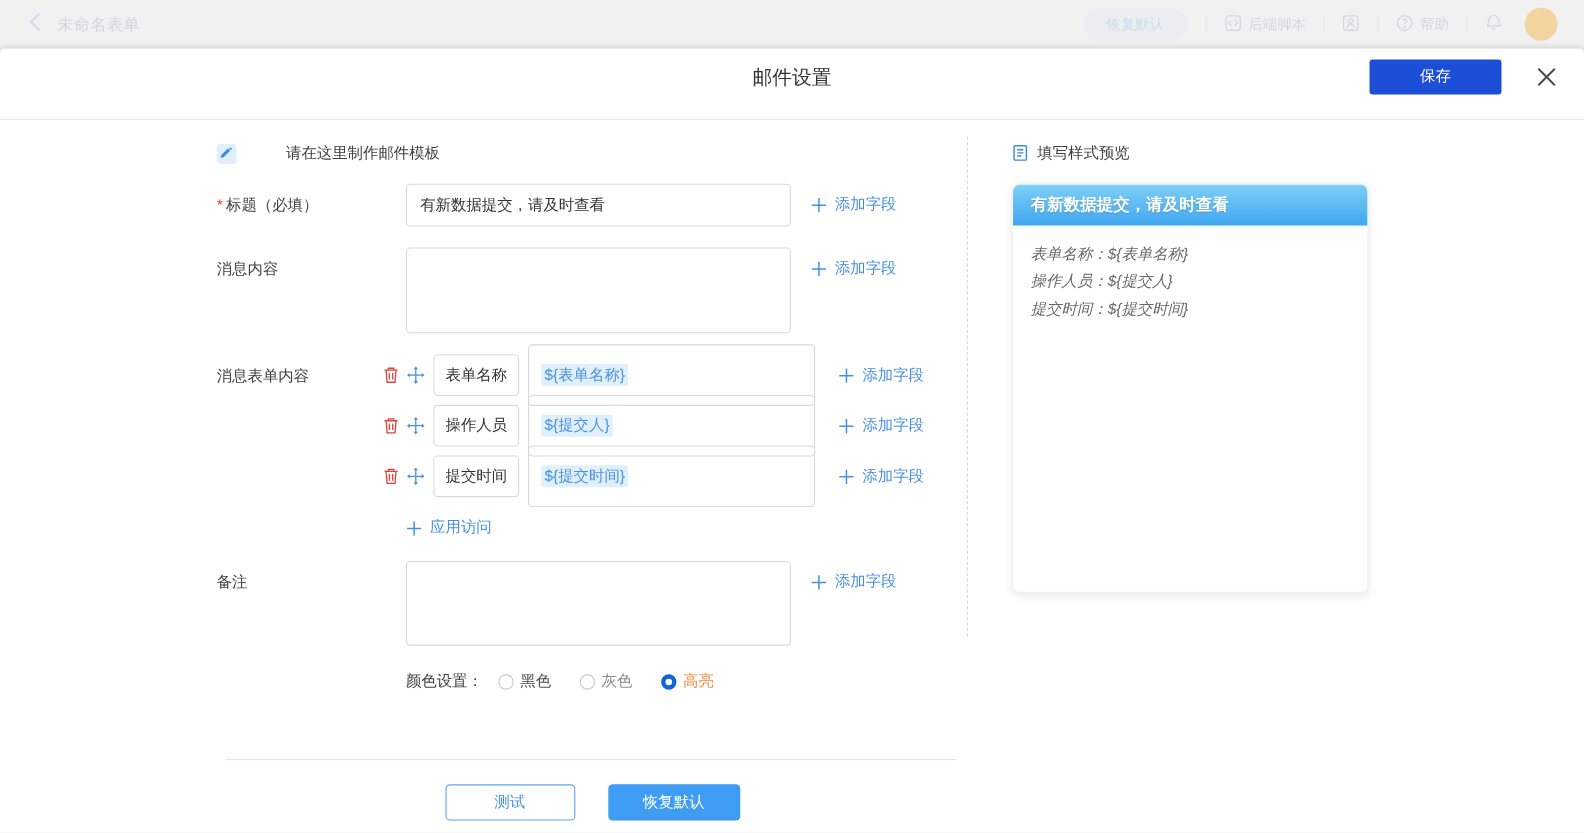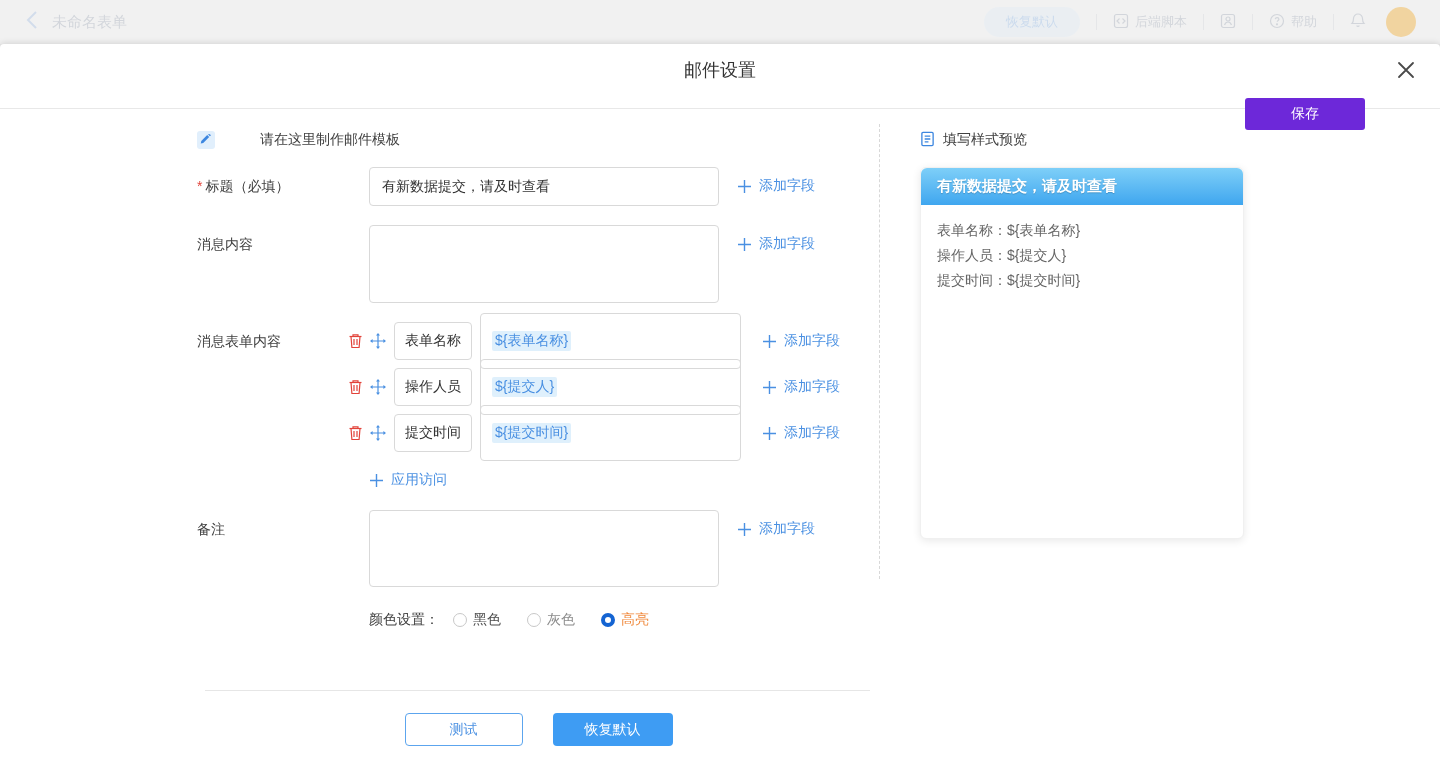--- a/index.html
+++ b/index.html
@@ -18,23 +18,23 @@
   .tb-sep { width:1px; height:16px; background:#b9bec7; }
   .tb-avatar { width:30px; height:30px; border-radius:50%; background:#f2b13e; opacity:1.6; }
   .topbar .avatar-wrap { opacity:.45; position:absolute; right:24px; top:7px; }
 
   
   .modal { position:absolute; top:44px; left:0; width:1440px; height:713px; background:#fff;
     border-radius:4px 4px 0 0; box-shadow:0 -1px 6px rgba(0,0,0,.12); }
   .modal-header { position:relative; height:65px; border-bottom:1px solid #e8e8e8; }
   .modal-title { position:absolute; left:0; right:0; top:0; height:51px; display:flex;
     align-items:center; justify-content:center; font-size:18px; color:#333; font-weight:500; }
-  .save-btn { position:absolute; right:75px; top:10px; width:120px; height:32px; background:#6d28d9;
+  .save-btn { position:absolute; right:75px; top:10px; width:120px; height:32px; background:#1d4ed8;
     color:#fff; font-size:14px; border:none; border-radius:3px; display:flex; align-items:center;
-    justify-content:center; cursor:pointer;margin-top:44px; }
+    justify-content:center; cursor:pointer; }
   .close-btn { position:absolute; right:24px; top:16px; width:20px; height:20px; display:flex;
     align-items:center; justify-content:center; cursor:pointer; }
 
   .modal-body { position:relative; height:662px; }
 
   
   .left-col { position:absolute; left:197px; top:0; width:683px; padding-top:22px; }
   .hint-row { display:flex; align-items:center; gap:8px; height:18px; }
   .hint-icon { width:18px; height:18px; border-radius:3px; background:#e1effc; display:flex;
     align-items:center; justify-content:center; }
@@ -94,21 +94,21 @@
   .right-col { position:absolute; left:920px; top:22px; width:324px; }
   .preview-heading { display:flex; align-items:center; gap:8px; height:18px; }
   .preview-heading span { font-size:14px; color:#404040; }
   .preview-card { margin-top:18px; width:324px; height:372px; background:#fff; border:1px solid #f0f0f0;
     border-radius:6px; box-shadow:0 2px 8px rgba(0,0,0,.09); }
   .card-header { height:37px; border-radius:6px 6px 0 0;
     background:linear-gradient(180deg,#7ecff8,#3fa6ef); display:flex; align-items:center; }
   .card-title { margin-left:16px; color:#fff; font-size:15px; font-weight:bold;
     text-shadow:0 1px 1px rgba(0,0,0,.18); }
   .card-body { padding:13px 16px; }
-  .card-line { font-size:14px; color:#666; line-height:25px; }
+  .card-line { font-size:14px; color:#666; line-height:25px;font-style:italic; }
 </style>
 </head>
 <body>
 
 <div class="topbar">
   <div class="topbar-inner">
     <div class="tb-left">
       <span>
         <svg width="12" height="18" viewBox="0 0 12 18">
             <path d="M10 1L2 9l8 8" fill="none" stroke="#5a8ed6" stroke-width="2"></path>

